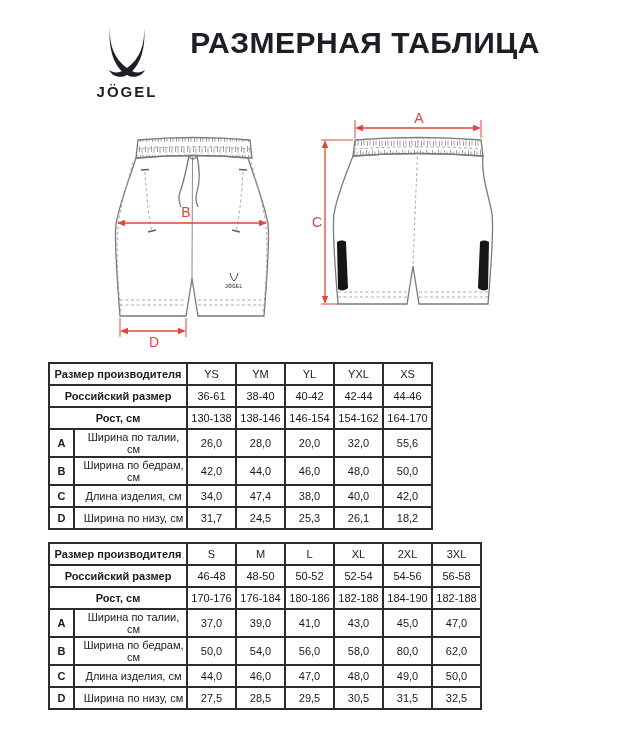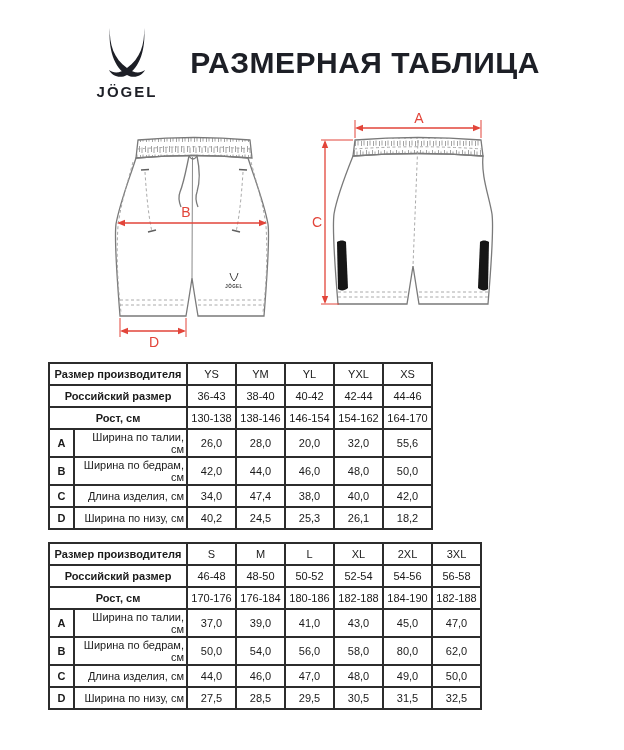--- a/index.html
+++ b/index.html
@@ -5,21 +5,21 @@
   * { margin:0; padding:0; box-sizing:border-box; }
   html,body { background:#ffffff; }
   body {
     width:624px; height:750px; overflow:hidden;
     font-family:"Liberation Sans","DejaVu Sans",sans-serif;
     color:#1d1f26;
   }
   
   .header { padding-top:26px; display:flex; justify-content:center; align-items:flex-start; gap:20px; height:106px; }
   .logo-block { width:86px; display:flex; flex-direction:column; align-items:center; }
-  .page-title { font-size:30px; font-weight:700; letter-spacing:.5px; margin-top:20px; color:#1d1f26; white-space:nowrap; }
+  .page-title { font-size:30px; font-weight:700; letter-spacing:.5px; color:#1d1f26; white-space:nowrap; }
   
   .diagrams { margin-top:6px; display:flex; justify-content:center; align-items:flex-start; gap:24px; height:240px; }
   .front-svg { margin-top:14px; }
   .outline { fill:#ffffff; stroke:#7a7a7a; stroke-width:1.3; }
   .thin    { fill:none; stroke:#8a8a8a; stroke-width:1; }
   .dash    { fill:none; stroke:#a0a0a0; stroke-width:.9; stroke-dasharray:3 2.5; }
   .cord    { fill:none; stroke:#7a7a7a; stroke-width:1.3; }
   .tick    { fill:none; stroke:#5f5f5f; stroke-width:1.3; }
   .panel   { fill:#161616; stroke:none; }
   .arrow      { stroke:var(--accent); stroke-width:1.3; fill:none; }
@@ -32,21 +32,21 @@
   
   .tables { margin-top:10px; margin-left:48px; }
   table { border-collapse:collapse; table-layout:fixed; margin-bottom:12px; }
   td {
     border:2px solid #2c2c2c; height:22px;
     font-size:11px; text-align:center; vertical-align:middle;
     padding:1px 2px; color:#1a1a1a;
   }
   td.hlabel  { font-weight:700; }
   td.letter  { font-weight:700; }
-  td.mlabel  { text-align:right; padding-left:8px;margin-top:30px; }
+  td.mlabel  { text-align:center; padding-left:8px;margin-top:30px; }
 </style>
 </head>
 <body>
 
 <div class="header">
   <div class="logo-block">
     <svg width="86" height="76" viewBox="0 0 86 76">
       <path d="M26,2 C25,18 30,33 43,42 C49,47 56,48 61,44 C58,50 50,53 43,49 C30,42 24,22 26,2 Z" fill="#1d1f26"></path>
       <path d="M60,2 C61,18 56,33 43,42 C37,47 30,48 25,44 C28,50 36,53 43,49 C56,42 62,22 60,2 Z" fill="#1d1f26"></path>
       <text x="43" y="71" text-anchor="middle" class="brand-text">JÖGEL</text>
@@ -157,21 +157,21 @@
         <tr>
           <td class="hlabel" colspan="2">Размер производителя</td>
           <td>YS</td>
           <td>YM</td>
           <td>YL</td>
           <td>YXL</td>
           <td>XS</td>
         </tr>
         <tr>
           <td class="hlabel" colspan="2">Российский размер</td>
-          <td>36-43</td>
+          <td>36-61</td>
           <td>38-40</td>
           <td>40-42</td>
           <td>42-44</td>
           <td>44-46</td>
         </tr>
         <tr>
           <td class="hlabel" colspan="2">Рост, см</td>
           <td>130-138</td>
           <td>138-146</td>
           <td>146-154</td>
@@ -201,21 +201,21 @@
           <td class="mlabel">Длина изделия, см</td>
           <td>34,0</td>
           <td>47,4</td>
           <td>38,0</td>
           <td>40,0</td>
           <td>42,0</td>
         </tr>
         <tr>
           <td class="letter">D</td>
           <td class="mlabel">Ширина по низу, см</td>
-          <td>40,2</td>
+          <td>31,7</td>
           <td>24,5</td>
           <td>25,3</td>
           <td>26,1</td>
           <td>18,2</td>
         </tr>
       </tbody>
     </table>
   <table>
       <colgroup>
         <col style="width: 25px;">

